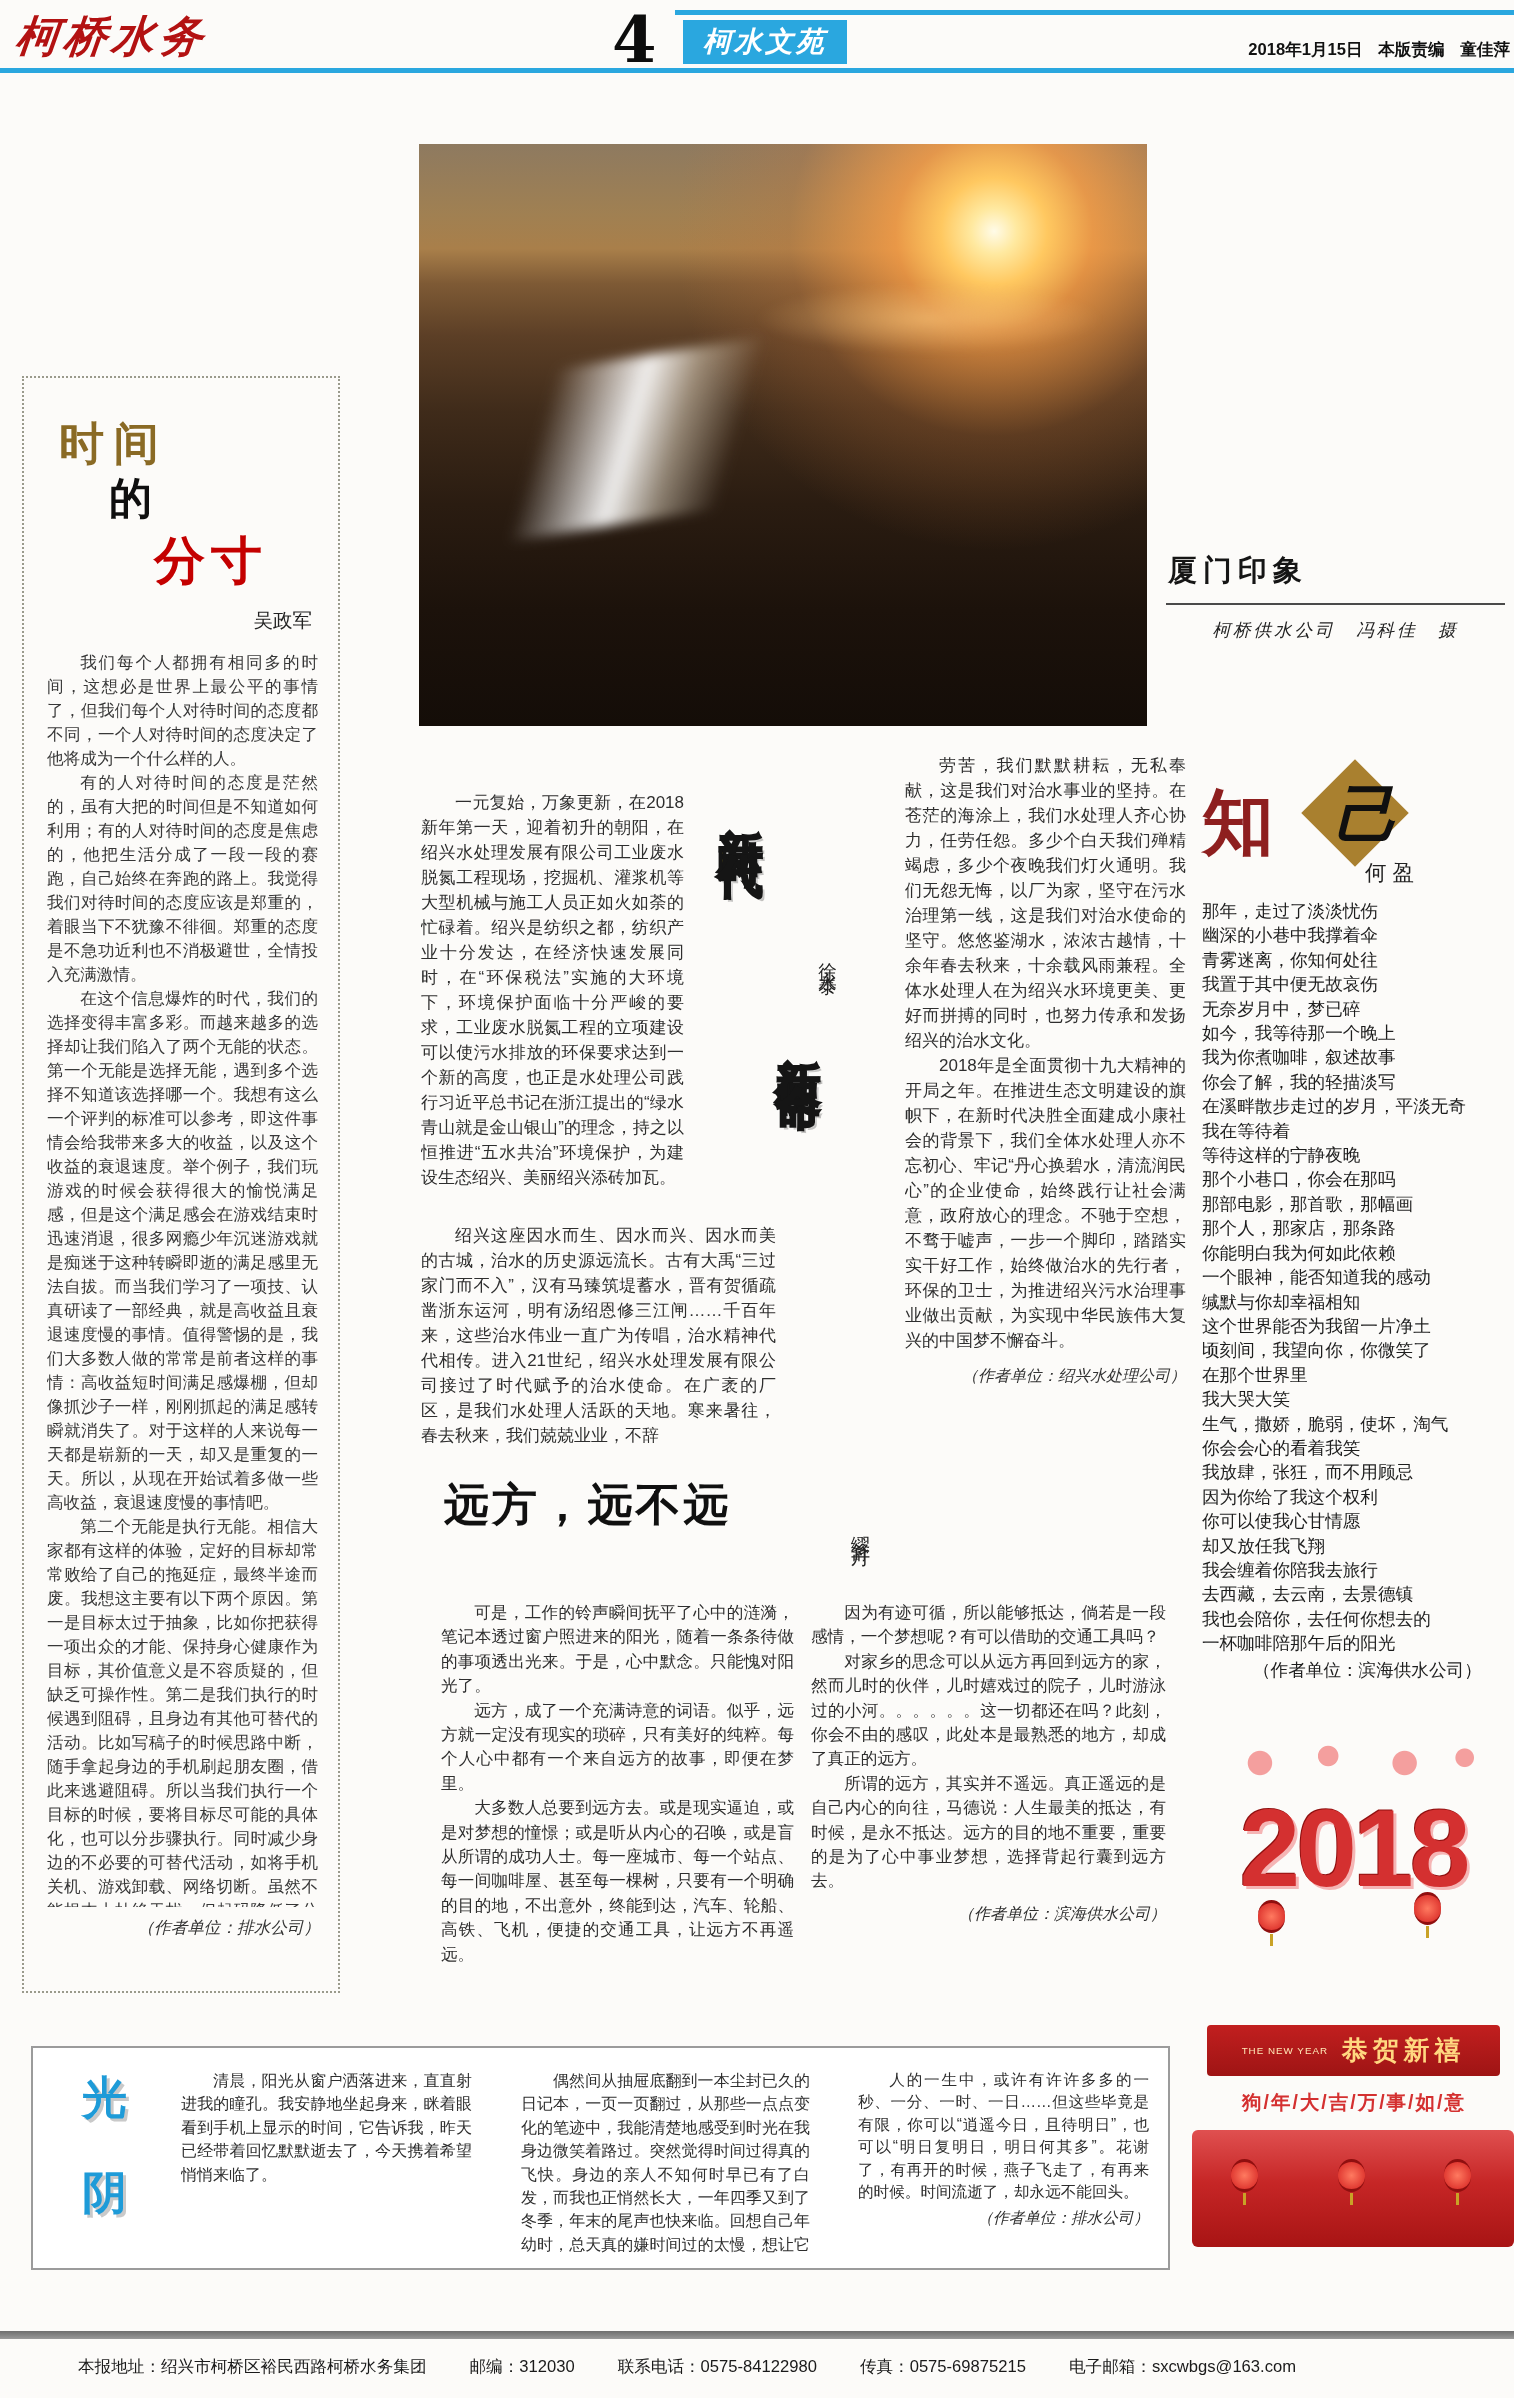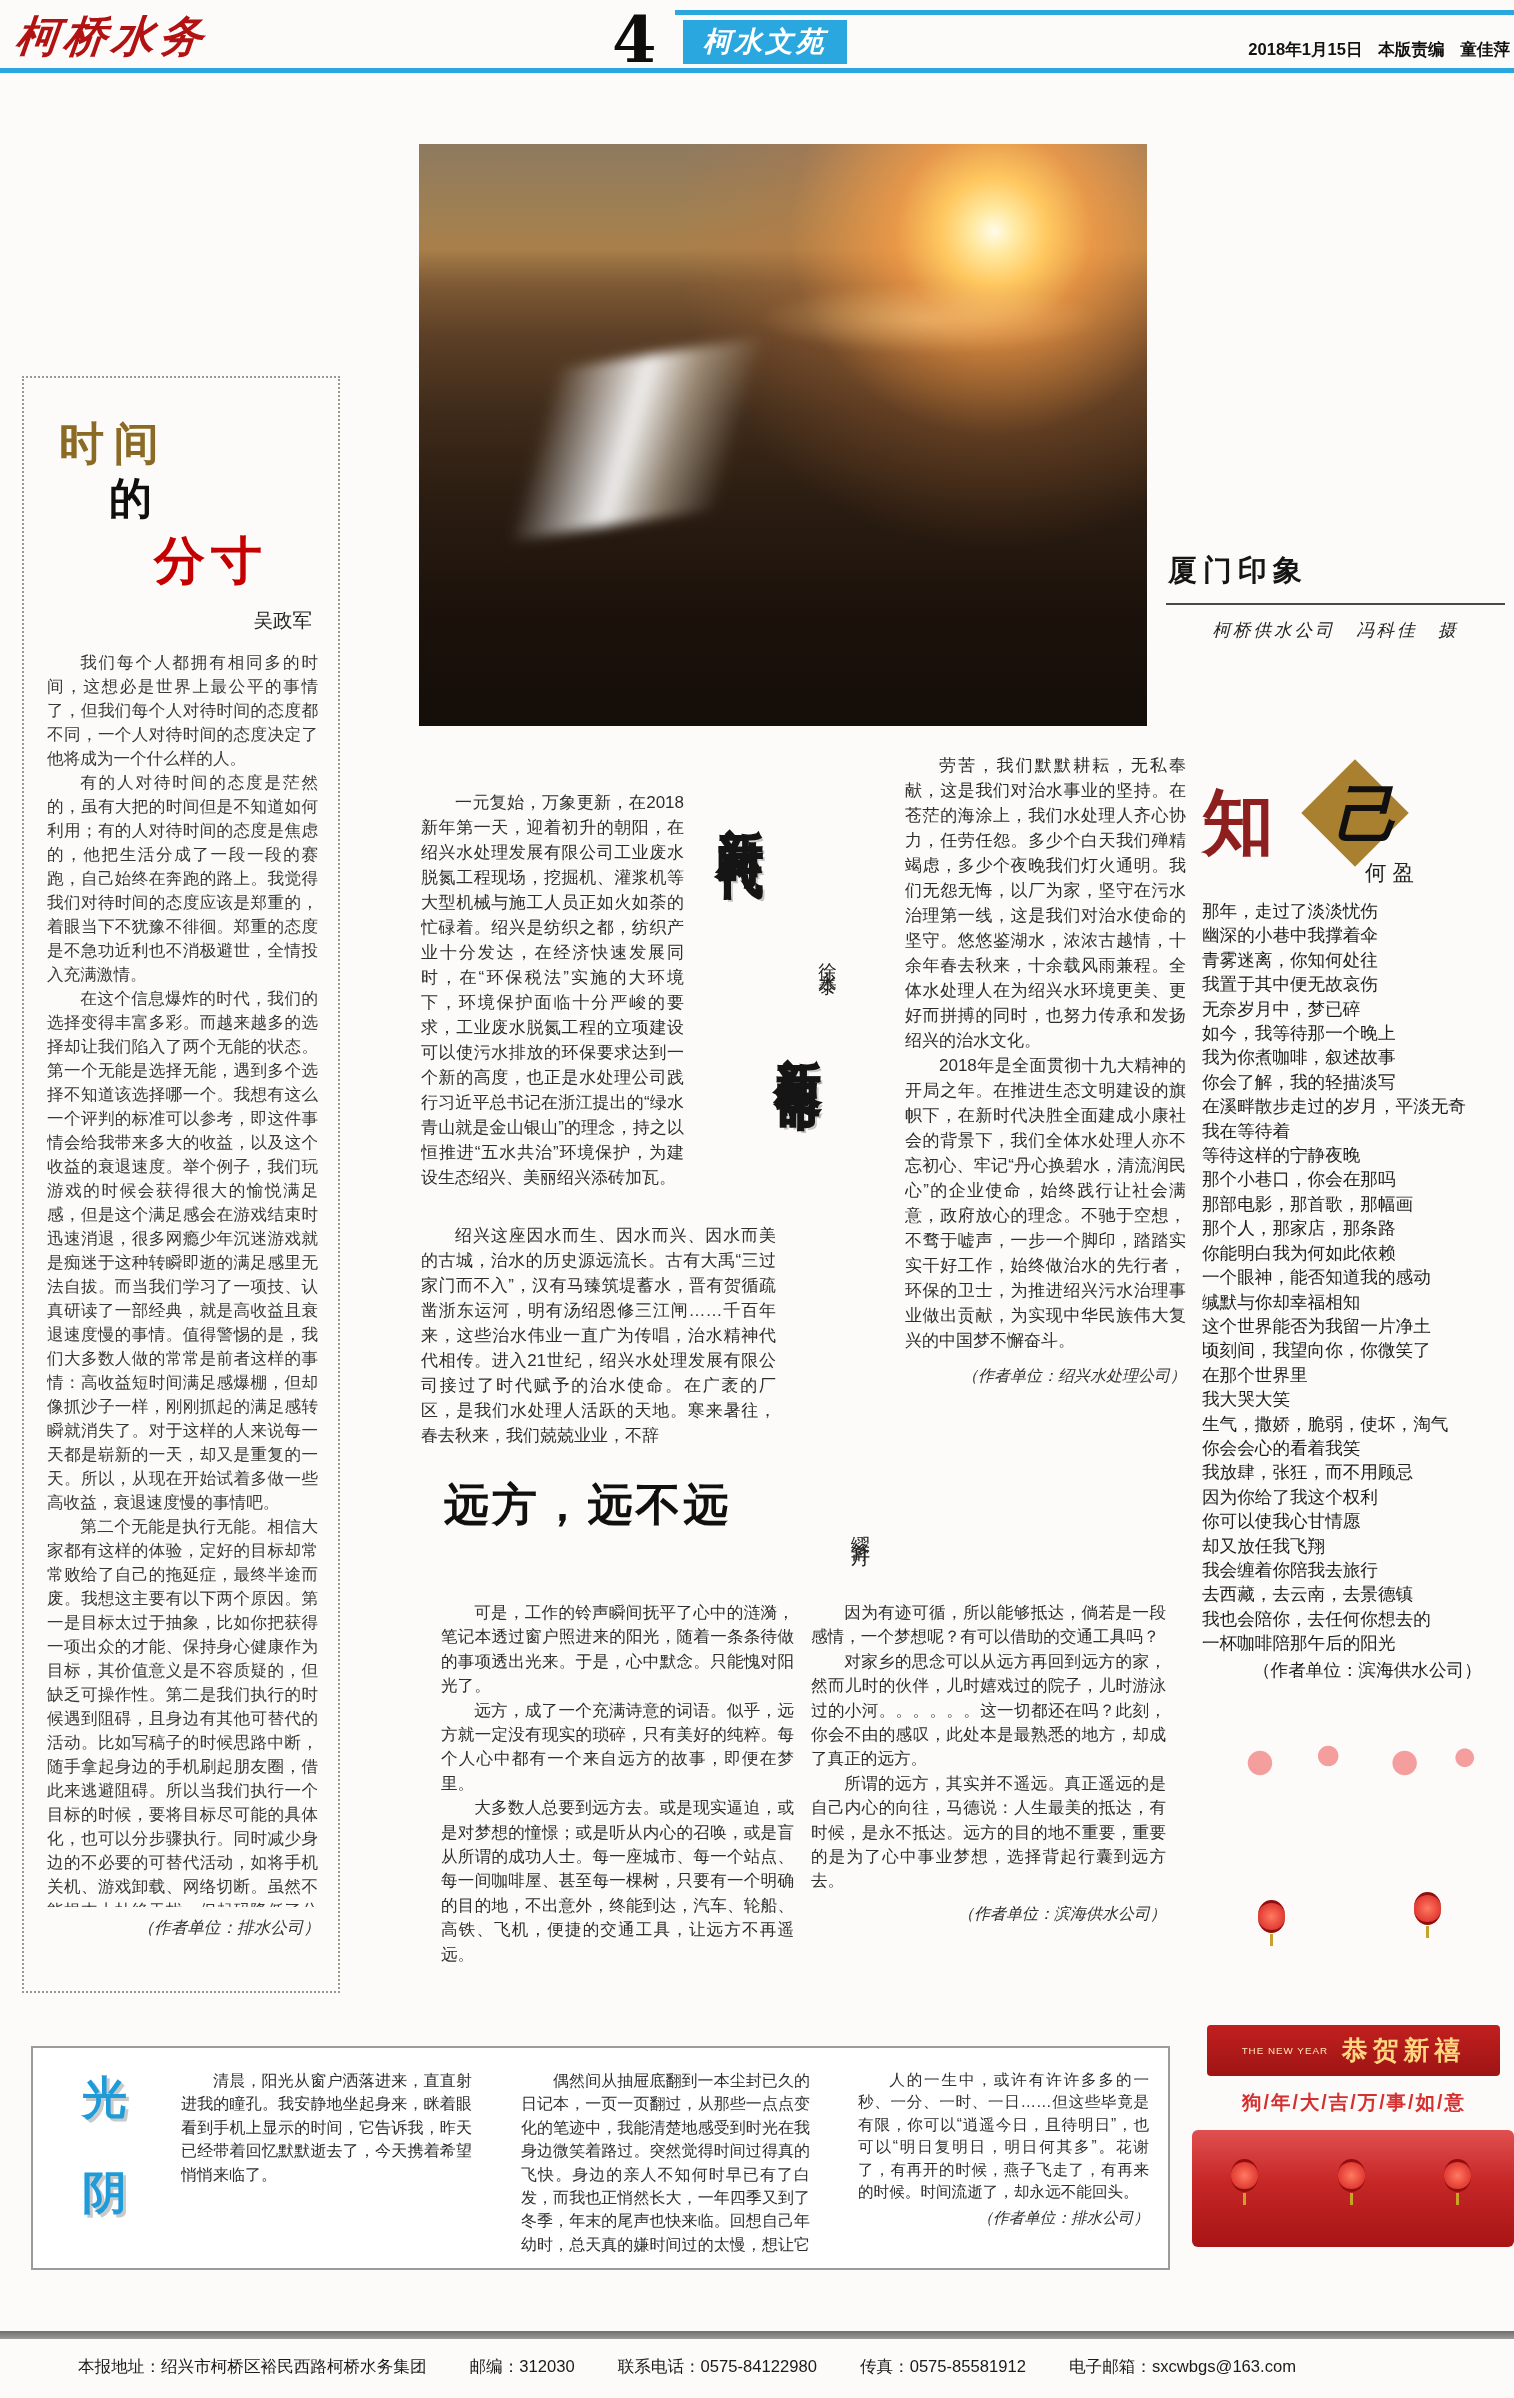--- a/index.html
+++ b/index.html
@@ -211,20 +211,21 @@
   <div class="abs f-col2 clip">
     <div>
         <div class="para">因为有迹可循，所以能够抵达，倘若是一段感情，一个梦想呢？有可以借助的交通工具吗？</div>
         <div class="para">对家乡的思念可以从远方再回到远方的家，然而儿时的伙伴，儿时嬉戏过的院子，儿时游泳过的小河。。。。。。这一切都还在吗？此刻，你会不由的感叹，此处本是最熟悉的地方，却成了真正的远方。</div>
         <div class="para">所谓的远方，其实并不遥远。真正遥远的是自己内心的向往，马德说：人生最美的抵达，有时候，是永不抵达。远方的目的地不重要，重要的是为了心中事业梦想，选择背起行囊到远方去。</div>
       </div>
     <div class="f-attr kai">（作者单位：滨海供水公司）</div>
   </div>
 
   <div class="abs ny-clouds"></div>
+  <div class="abs ny-year">2018</div>
   <div class="lantern abs" style="left:1258px;top:1900px;"></div>
   <div class="lantern abs" style="left:1414px;top:1892px;"></div>
   <div class="abs ny-banner">
     <span class="small">THE NEW YEAR</span>
     <span class="big">恭贺新禧</span>
   </div>
   <div class="abs ny-tagline">狗/年/大/吉/万/事/如/意</div>
   <div class="abs ny-band">
     <div class="lantern" style="left:39px;"></div>
     <div class="lantern" style="left:146px;"></div>
@@ -252,21 +253,21 @@
     <span>
       <span>本报地址：</span><span>绍兴市柯桥区裕民西路柯桥水务集团</span>
     </span>
     <span>
       <span>邮编：</span><span>312030</span>
     </span>
     <span>
       <span>联系电话：</span><span>0575-84122980</span>
     </span>
     <span>
-      <span>传真：</span><span>0575-85581912</span>
+      <span>传真：</span><span>0575-69875215</span>
     </span>
     <span>
       <span>电子邮箱：</span><span>sxcwbgs@163.com</span>
     </span>
   </div>
 
 </div>
 
 
 </body></html>

